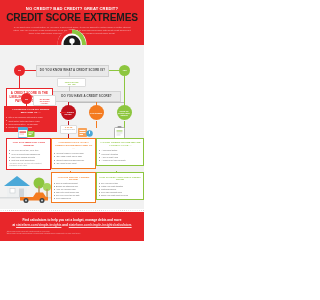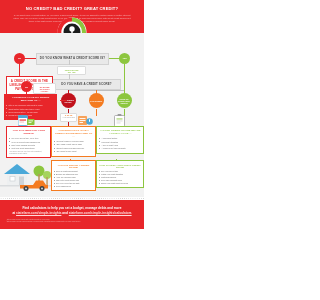--- a/index.html
+++ b/index.html
@@ -74,20 +74,21 @@
   .foot .notes{margin-top:3.5px;text-align:left;}
   .foot .notes div{color:#f3a7a8;font-size:1.6px;line-height:2.4px;}
 </style>
 </head>
 <body>
 
 <div class="page">
 
   <div class="hdr">
     <div class="eyebrow">NO CREDIT? BAD CREDIT? GREAT CREDIT?</div>
+    <div class="title">CREDIT SCORE EXTREMES</div>
     <div class="intro">If you don't have a credit history or you have a bad credit score, it may be difficult to obtain loans or better interest rates. Why do you have a bad credit score or no credit score at all and how did people with great credit scores get there in the first place? Find out and take steps to give yourself a credit score boost.</div>
 
     <div class="gauge-wrap">
       <svg width="30" height="30" viewBox="0 0 60 60">
         <circle cx="30" cy="30" r="29" fill="#fff"></circle>
         <path d="M30 5 A25 25 0 0 0 10.2 45.5" stroke="#e8262a" stroke-width="8" fill="none"></path>
         <path d="M10.2 45.5 A25 25 0 0 0 22 53.3" stroke="#f47b20" stroke-width="8" fill="none"></path>
         <path d="M22 53.3 A25 25 0 0 0 46 48" stroke="#8dc63f" stroke-width="8" fill="none"></path>
         <path d="M46 48 A25 25 0 0 0 30 5" stroke="#8dc63f" stroke-width="8" fill="none"></path>
         <circle cx="30" cy="30" r="17" fill="#1c1c1c"></circle>

